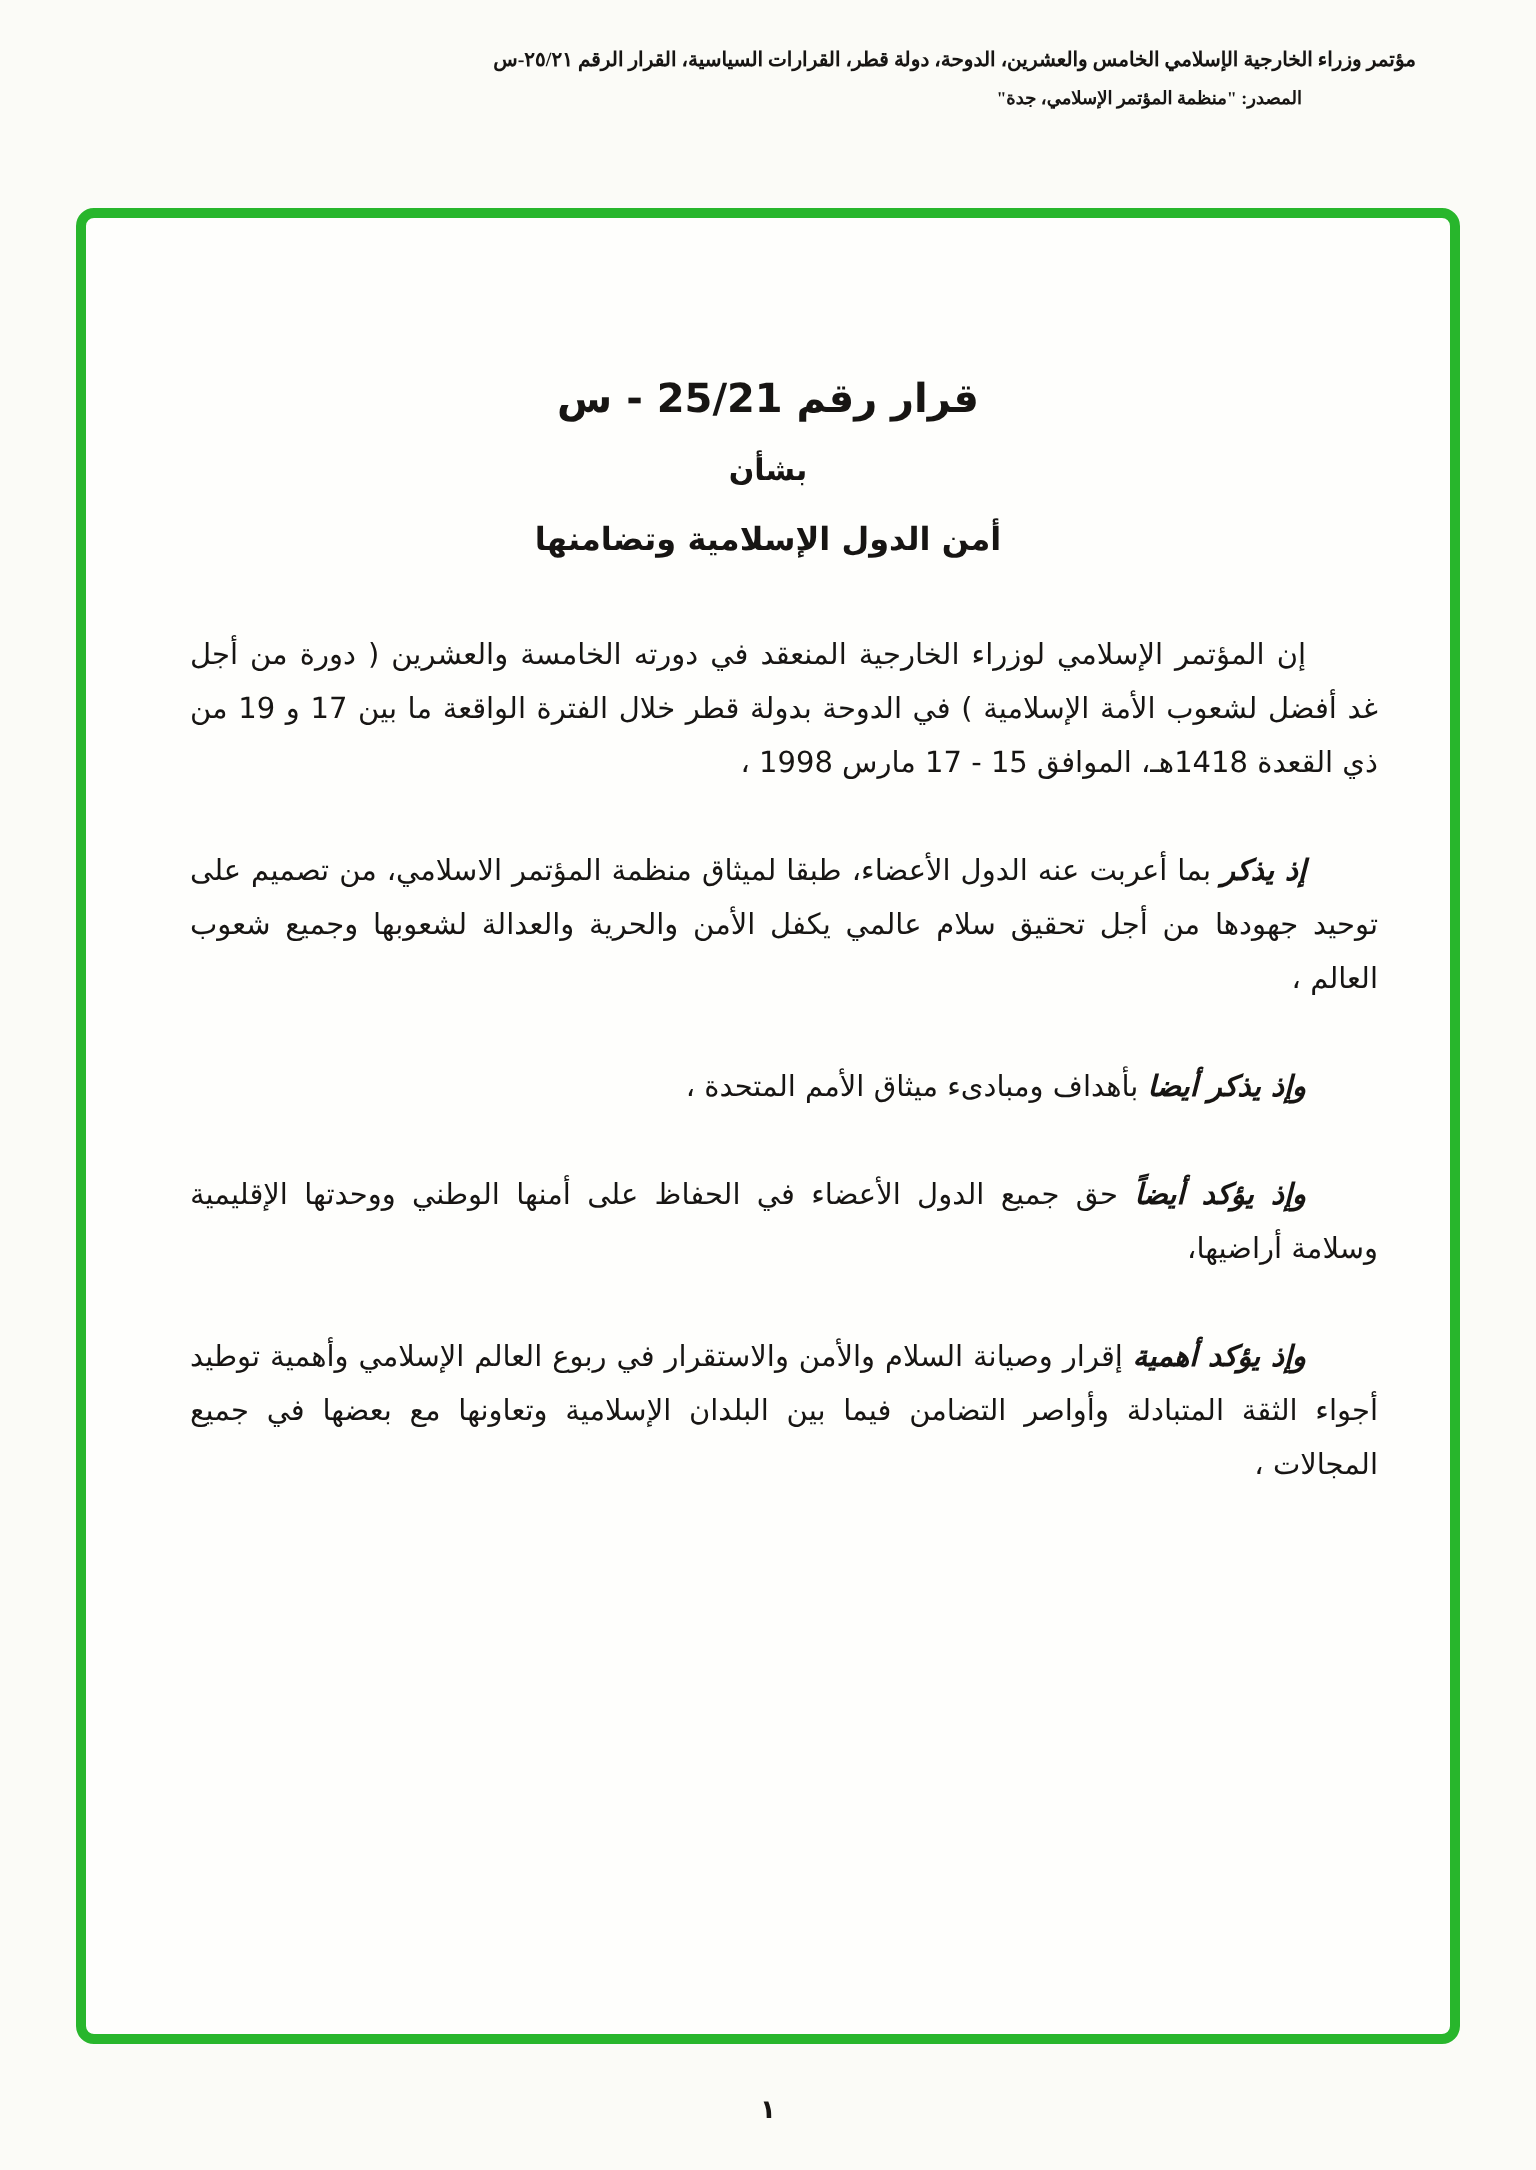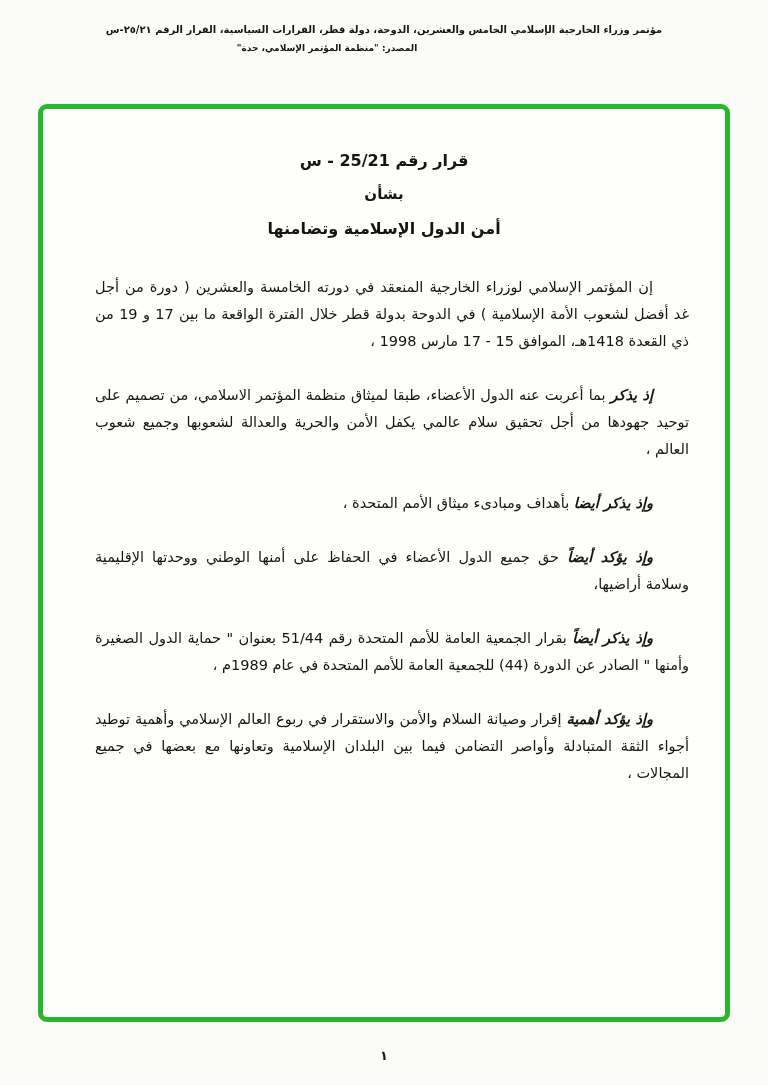--- a/index.html
+++ b/index.html
@@ -7,40 +7,41 @@
   body{
     position:relative;
     background:#fbfbf7;
     color:#171513;
     font-family:"DejaVu Sans","Liberation Sans",sans-serif;
     direction:rtl;
     overflow:hidden;
   }
   .top-header{
     position:absolute; top:24px; left:60px; right:60px;
-    text-align:center;
+    text-align:right;
+    font-family:Liberation Serif, serif;
   }
   .top-header .l1{
     font-size:10px; font-weight:700; white-space:nowrap; letter-spacing:0.2px;
   }
   .top-header .l2{
     font-size:9px; font-weight:700; margin-top:8px;
     transform:translateX(-57px);
   }
   .frame{
     position:absolute; top:104px; left:38px;
     width:692px; height:918px;
     background:#fefefc;
     border:5px solid #28b62c;
     border-radius:9px;
     padding:42px 36px 18px 36px;
     overflow:hidden;
   }
   .doc-title{ text-align:center; font-weight:700; }
-  .doc-title .t1{ font-size:16px; }
+  .doc-title .t1{ font-size:20px;margin-top:36px; }
   .doc-title .t2{ font-size:15px; margin-top:15px; }
   .doc-title .t3{ font-size:16px; margin-top:16px; }
   .body-text{
     margin-top:36px;
     font-size:14.5px;
     line-height:27px;
     text-align:justify;
     text-justify:inter-word;
   }
   .para{
@@ -80,23 +81,19 @@
     </p>
     <p class="para">
       <b>وإذ يذكر أيضا</b>
       <span>بأهداف ومبادىء ميثاق الأمم المتحدة ،</span>
     </p>
     <p class="para">
       <b>وإذ يؤكد أيضاً</b>
       <span>حق جميع الدول الأعضاء في الحفاظ على أمنها الوطني ووحدتها الإقليمية وسلامة أراضيها،</span>
     </p>
     <p class="para">
-      <b>وإذ يذكر أيضاً</b>
-      <span>بقرار الجمعية العامة للأمم المتحدة رقم 51/44 بعنوان " حماية الدول الصغيرة وأمنها " الصادر عن الدورة (44) للجمعية العامة للأمم المتحدة في عام 1989م ،</span>
-    </p>
-    <p class="para">
       <b>وإذ يؤكد أهمية</b>
       <span>إقرار وصيانة السلام والأمن والاستقرار في ربوع العالم الإسلامي وأهمية توطيد أجواء الثقة المتبادلة وأواصر التضامن فيما بين البلدان الإسلامية وتعاونها مع بعضها في جميع المجالات ،</span>
     </p>
   </div>
 </section>
 
 <footer class="page-number">١</footer>
 
 </body></html>

